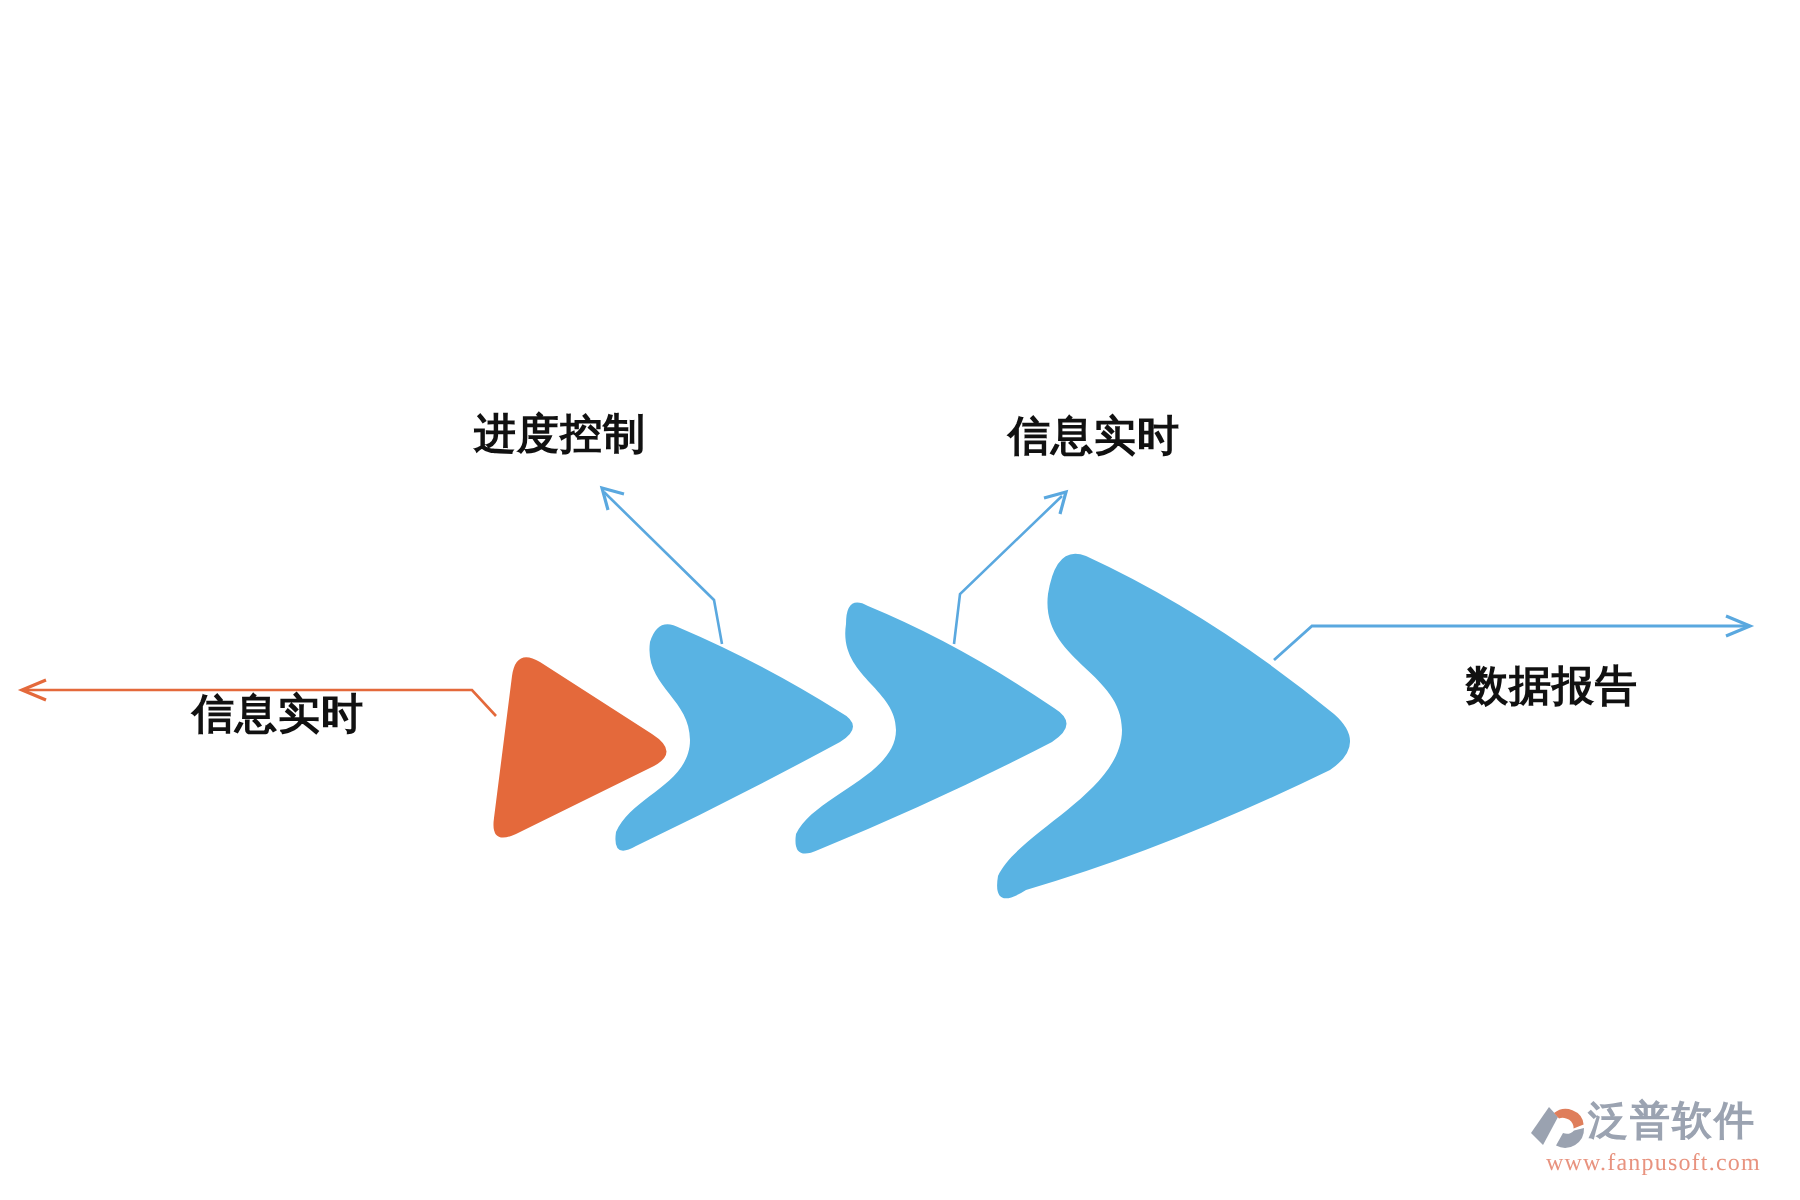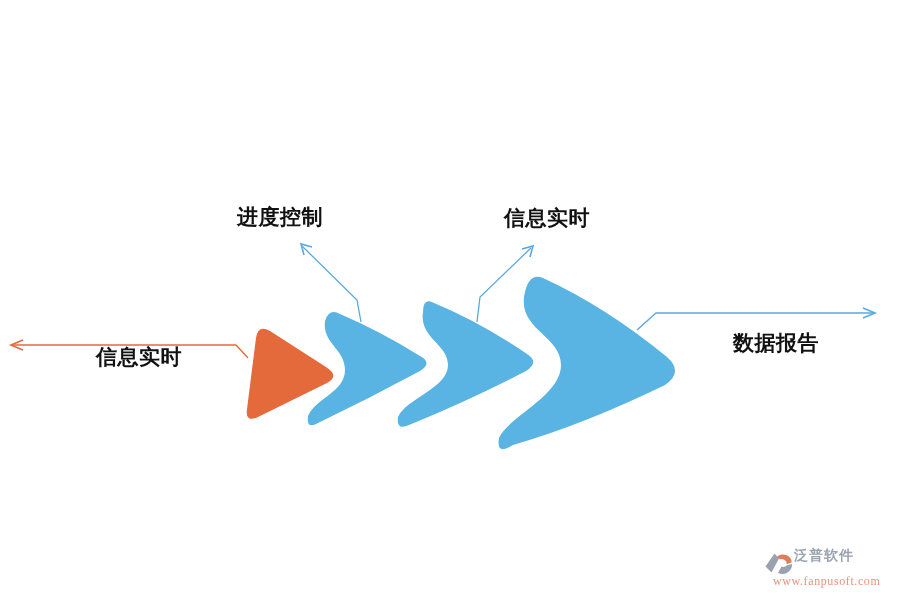--- a/index.html
+++ b/index.html
@@ -32,21 +32,21 @@
   }
   .watermark .logo-icon {
     position: absolute;
     left: 2px;
     top: 5px;
   }
   .watermark .brand-name {
     position: absolute;
     left: 31px;
     top: 1px;
-    font-size: 14px;
+    font-size: 20px;
     font-weight: bold;
     color: #9BA3B1;
     letter-spacing: 1px;
     white-space: nowrap;
   }
   .watermark .brand-url {
     position: absolute;
     left: 10px;
     top: 28px;
     font-size: 12px;

